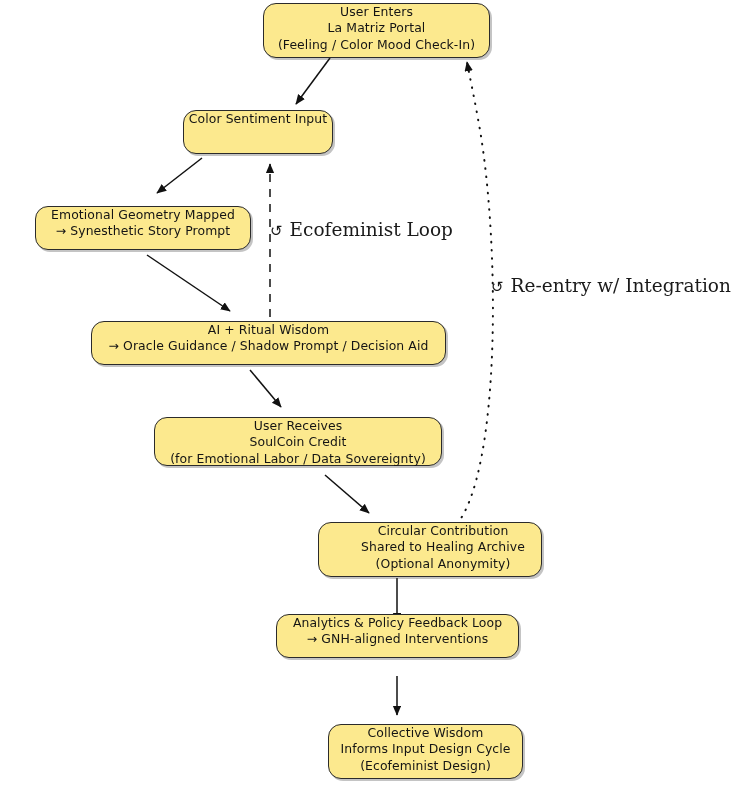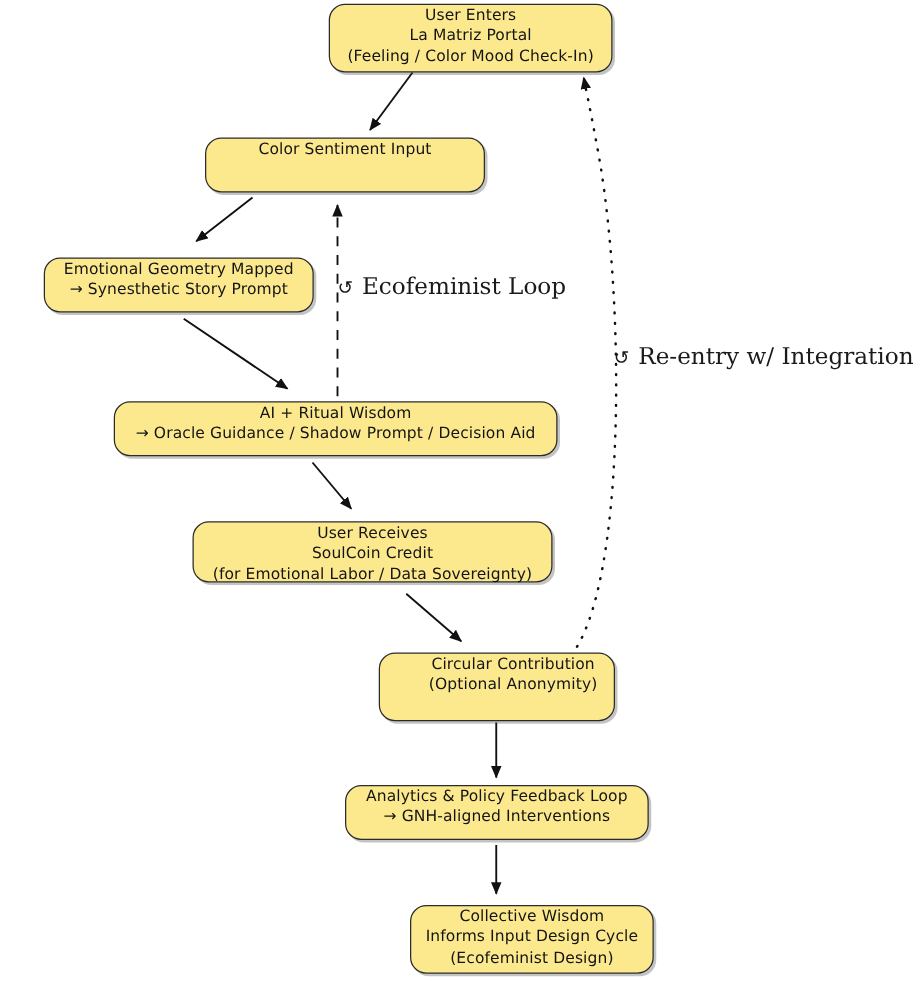--- a/index.html
+++ b/index.html
@@ -95,46 +95,47 @@
 
     <path d="M 397 676 L 397 715" fill="none" stroke="#111111" stroke-width="1.5" marker-end="url(#arrowhead)"></path>
   </svg>
 
   <div class="node" style="left:263px; top:3px; width:227px; height:55px;">
     <span class="line">User Enters</span>
     <span class="line">La Matriz Portal</span>
     <span class="line">(Feeling / Color Mood Check-In)</span>
   </div>
 
-  <div class="node" style="left:164px; top:110px; width:224px; height:44px;gap:22px;">
+  <div class="node" style="left:183px; top:110px; width:150px; height:44px;gap:22px;">
     <span class="line">Color Sentiment Input</span>
   </div>
 
   <div class="node" style="left:7px; top:206px; width:216px; height:44px;margin-left:28px;">
     <span class="line">Emotional Geometry Mapped</span>
     <span class="line">→ Synesthetic Story Prompt</span>
   </div>
 
   <div class="node" style="left:91px; top:321px; width:355px; height:44px;">
     <span class="line">AI + Ritual Wisdom</span>
     <span class="line">→ Oracle Guidance / Shadow Prompt / Decision Aid</span>
   </div>
 
   <div class="node" style="left:154px; top:417px; width:288px; height:49px;">
     <span class="line">User Receives</span>
     <span class="line">SoulCoin Credit</span>
     <span class="line">(for Emotional Labor / Data Sovereignty)</span>
   </div>
 
-  <div class="node" style="left:303px; top:522px; width:189px; height:55px;padding-left:26px;">
+  <div class="node" style="left:318px; top:522px; width:224px; height:55px;padding-left:26px;">
     <span class="line">Circular Contribution</span>
+    <span class="line">Shared to Healing Archive</span>
     <span class="line">(Optional Anonymity)</span>
   </div>
 
-  <div class="node" style="left:276px; top:628px; width:243px; height:44px;">
+  <div class="node" style="left:276px; top:614px; width:243px; height:44px;">
     <span class="line">Analytics &amp; Policy Feedback Loop</span>
     <span class="line">→ GNH-aligned Interventions</span>
   </div>
 
   <div class="node" style="left:300px; top:724px; width:195px; height:55px;margin-left:28px;">
     <span class="line">Collective Wisdom</span>
     <span class="line">Informs Input Design Cycle</span>
     <span class="line">(Ecofeminist Design)</span>
   </div>
 

